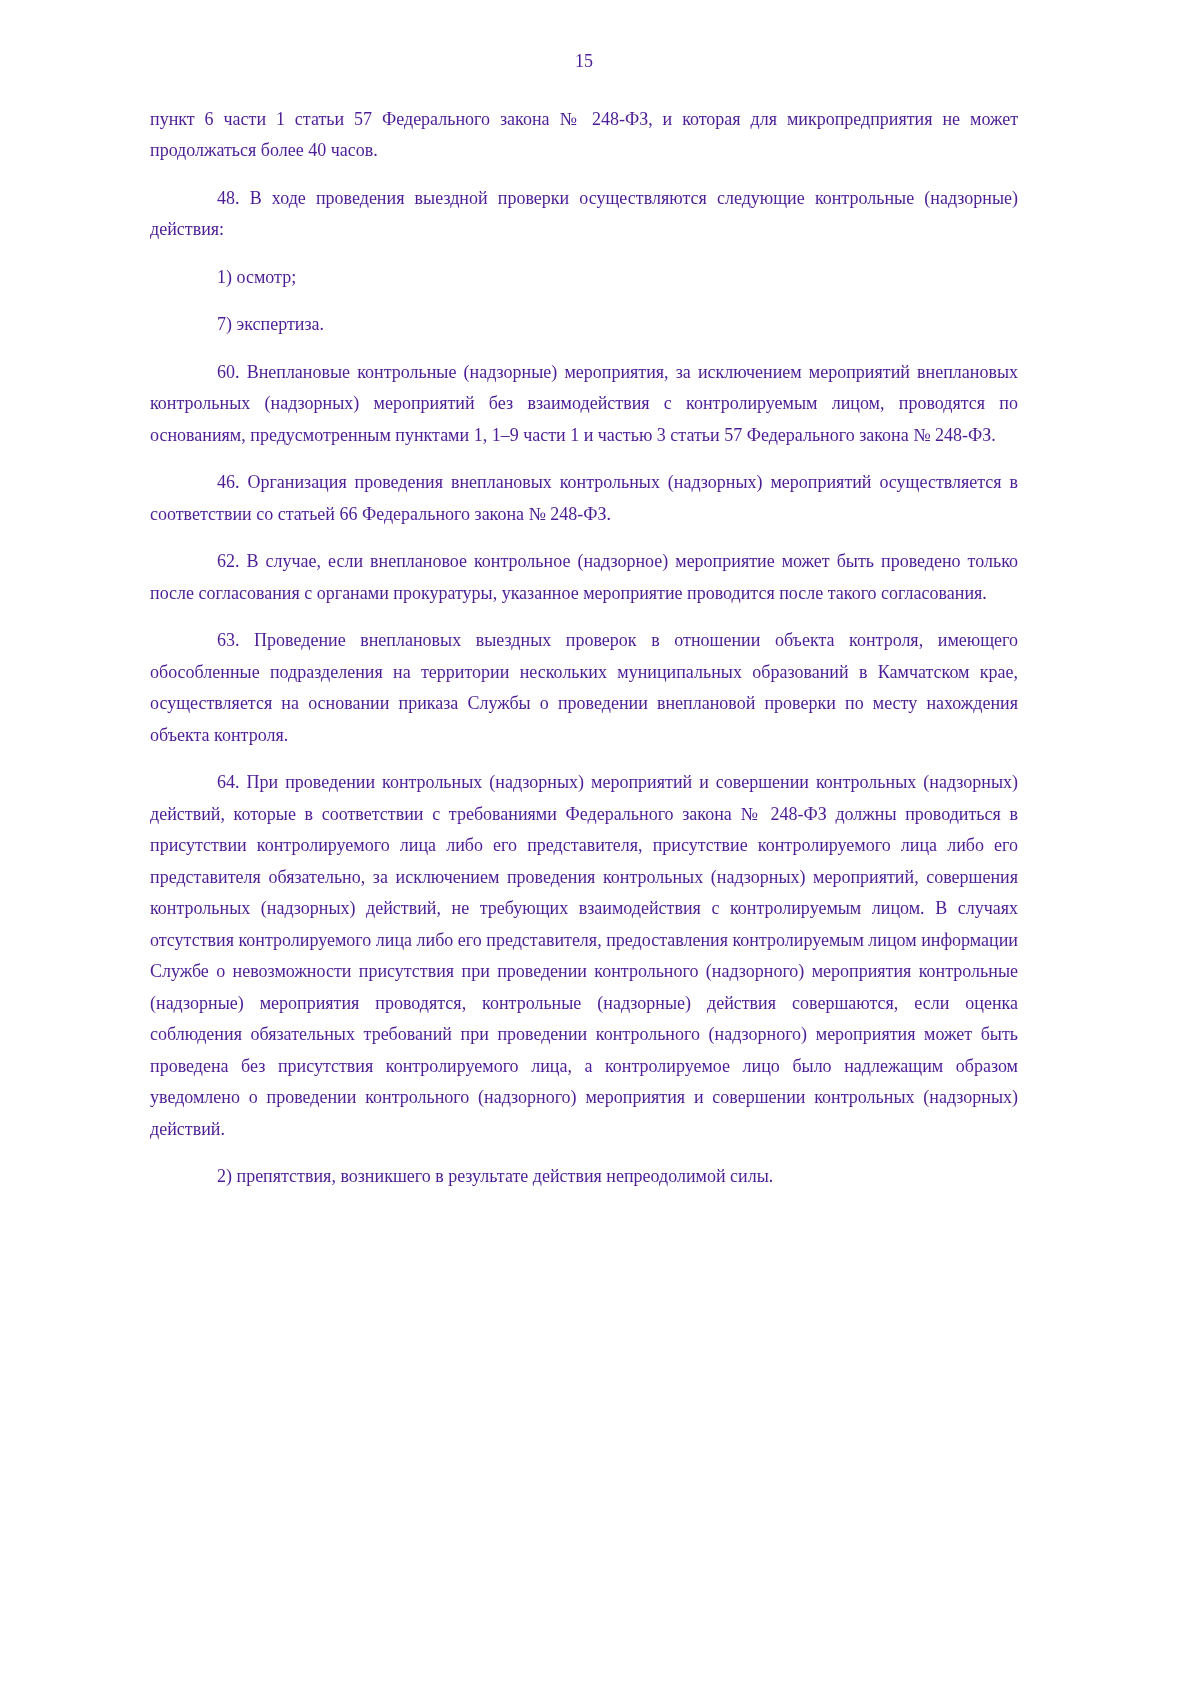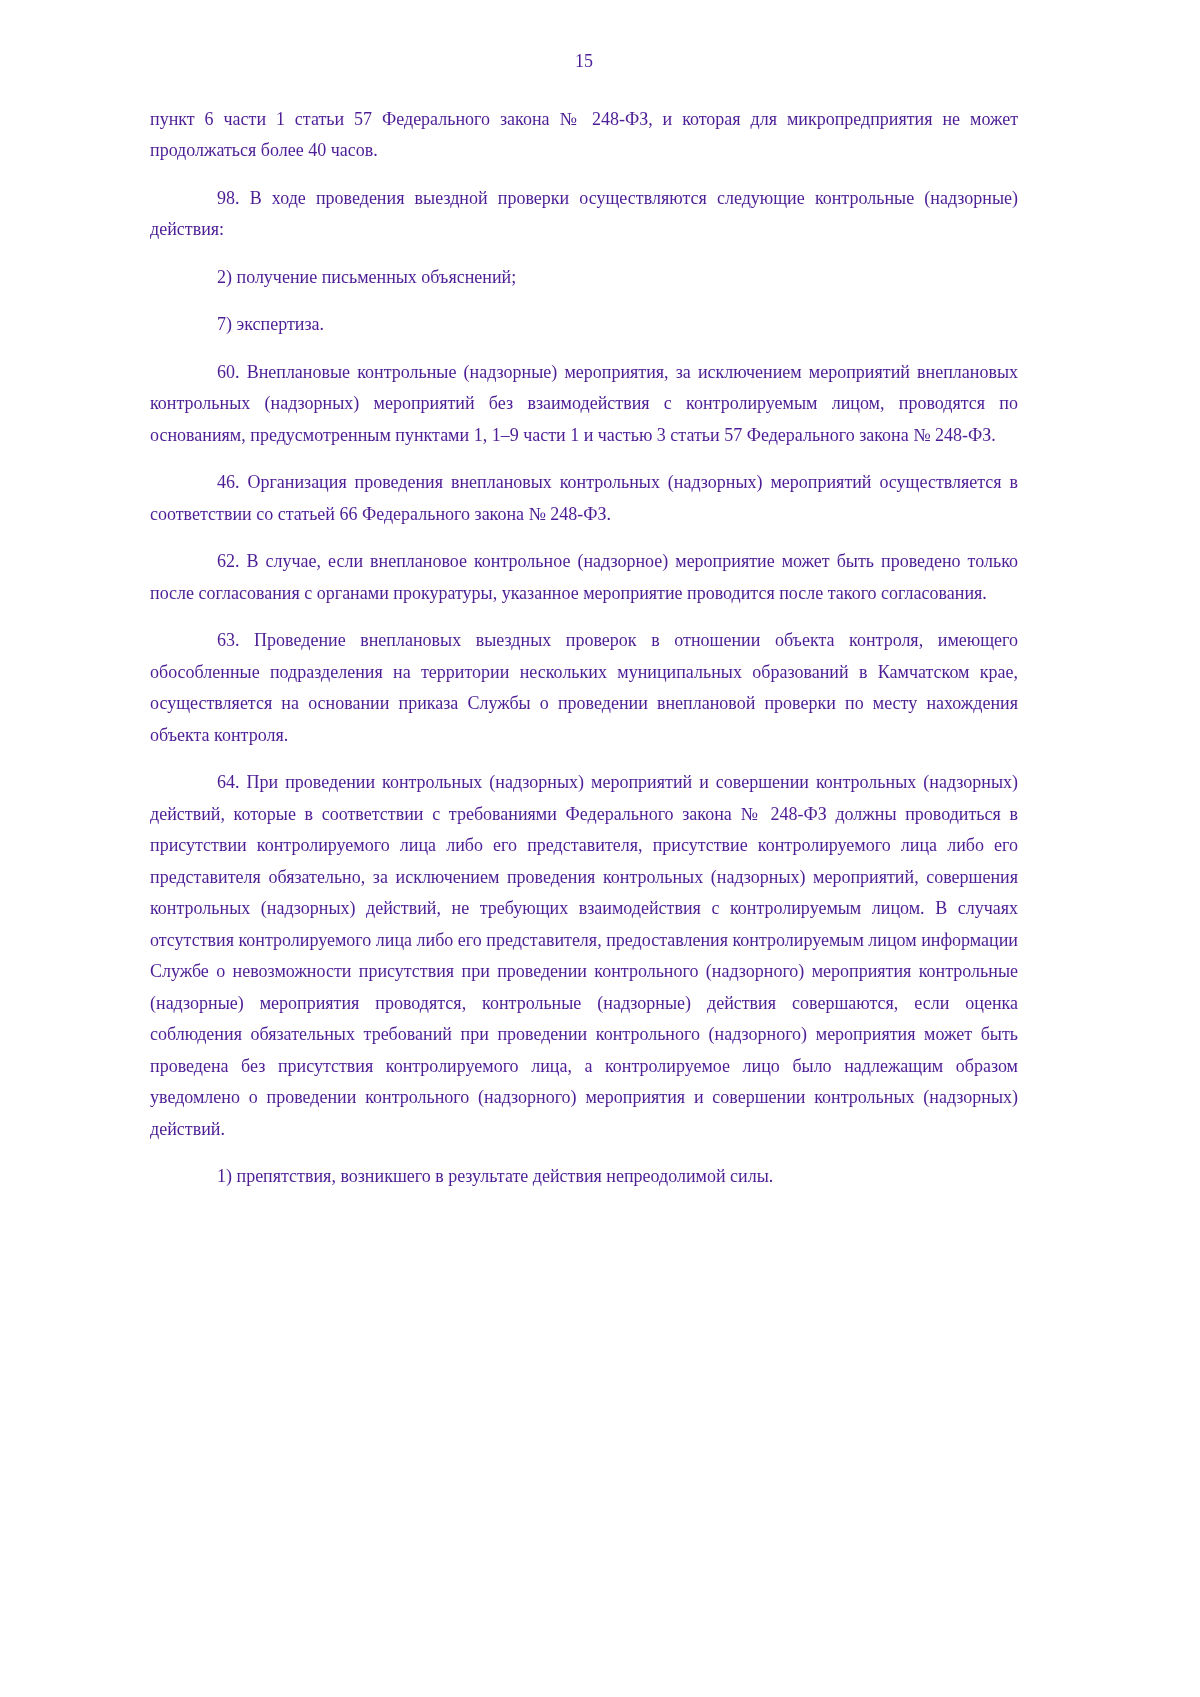--- a/index.html
+++ b/index.html
@@ -33,23 +33,23 @@
   }
 </style>
 </head>
 <body>
 
 <div class="page">
   <div class="page-number">15</div>
   <div class="content">
 
   <p class="para">пункт 6 части 1 статьи 57 Федерального закона № 248-ФЗ, и которая для микропредприятия не может продолжаться более 40 часов.</p>
-      <p class="para indent">98. В ходе проведения выездной проверки осуществляются следующие контрольные (надзорные) действия:</p>
-      <p class="para indent">2) получение письменных объяснений;</p>
+      <p class="para indent">48. В ходе проведения выездной проверки осуществляются следующие контрольные (надзорные) действия:</p>
+      <p class="para indent">1) осмотр;</p>
       <p class="para indent">7) экспертиза.</p>
       <p class="para indent">60. Внеплановые контрольные (надзорные) мероприятия, за исключением мероприятий внеплановых контрольных (надзорных) мероприятий без взаимодействия с контролируемым лицом, проводятся по основаниям, предусмотренным пунктами 1, 1–9 части 1 и частью 3 статьи 57 Федерального закона № 248-ФЗ.</p>
       <p class="para indent">46. Организация проведения внеплановых контрольных (надзорных) мероприятий осуществляется в соответствии со статьей 66 Федерального закона № 248-ФЗ.</p>
       <p class="para indent">62. В случае, если внеплановое контрольное (надзорное) мероприятие может быть проведено только после согласования с органами прокуратуры, указанное мероприятие проводится после такого согласования.</p>
       <p class="para indent">63. Проведение внеплановых выездных проверок в отношении объекта контроля, имеющего обособленные подразделения на территории нескольких муниципальных образований в Камчатском крае, осуществляется на основании приказа Службы о проведении внеплановой проверки по месту нахождения объекта контроля.</p>
       <p class="para indent">64. При проведении контрольных (надзорных) мероприятий и совершении контрольных (надзорных) действий, которые в соответствии с требованиями Федерального закона № 248-ФЗ должны проводиться в присутствии контролируемого лица либо его представителя, присутствие контролируемого лица либо его представителя обязательно, за исключением проведения контрольных (надзорных) мероприятий, совершения контрольных (надзорных) действий, не требующих взаимодействия с контролируемым лицом. В случаях отсутствия контролируемого лица либо его представителя, предоставления контролируемым лицом информации Службе о невозможности присутствия при проведении контрольного (надзорного) мероприятия контрольные (надзорные) мероприятия проводятся, контрольные (надзорные) действия совершаются, если оценка соблюдения обязательных требований при проведении контрольного (надзорного) мероприятия может быть проведена без присутствия контролируемого лица, а контролируемое лицо было надлежащим образом уведомлено о проведении контрольного (надзорного) мероприятия и совершении контрольных (надзорных) действий.</p>
-      <p class="para indent">1) препятствия, возникшего в результате действия непреодолимой силы.</p>
+      <p class="para indent">2) препятствия, возникшего в результате действия непреодолимой силы.</p>
     </div>
 </div>
 
 </body></html>

